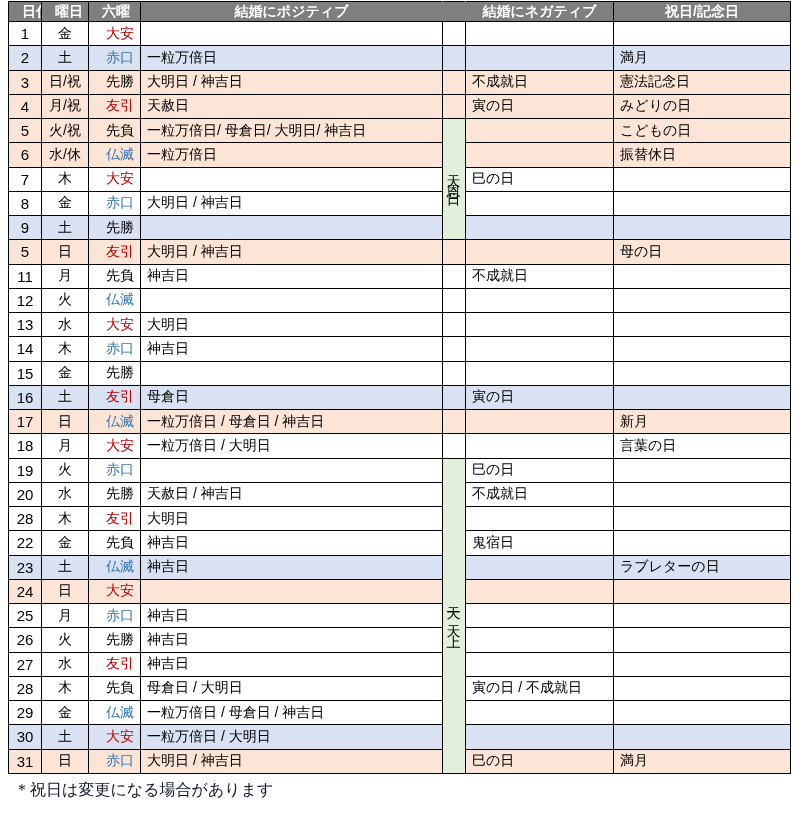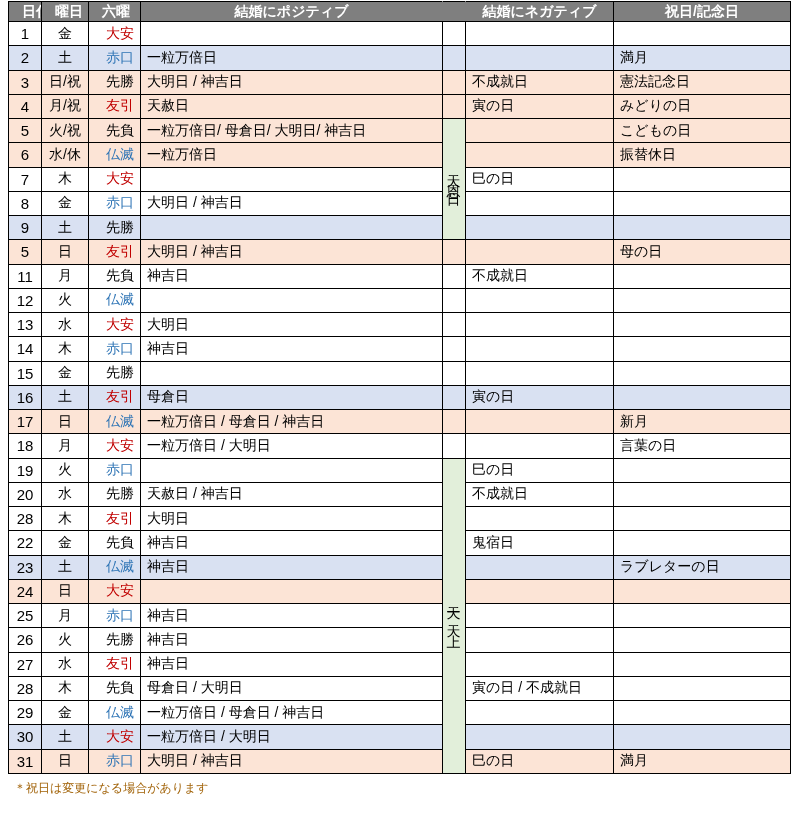--- a/index.html
+++ b/index.html
@@ -77,22 +77,22 @@
     display: inline-block;
     writing-mode: vertical-rl;
     text-orientation: upright;
     font-size: 14px;
     letter-spacing: 9px;
     line-height: 1;
     margin: 0 auto;
   }
   .footnote {
     margin: 6px 0 0 14px;
-    font-size: 12px;
-    color: #a16207;
+    font-size: 16px;
+    color: #0f172a;
   }
 </style>
 </head>
 <body>
 
 <div class="page">
 
   <table class="cal">
     <colgroup>
       <col style="width:33px">

